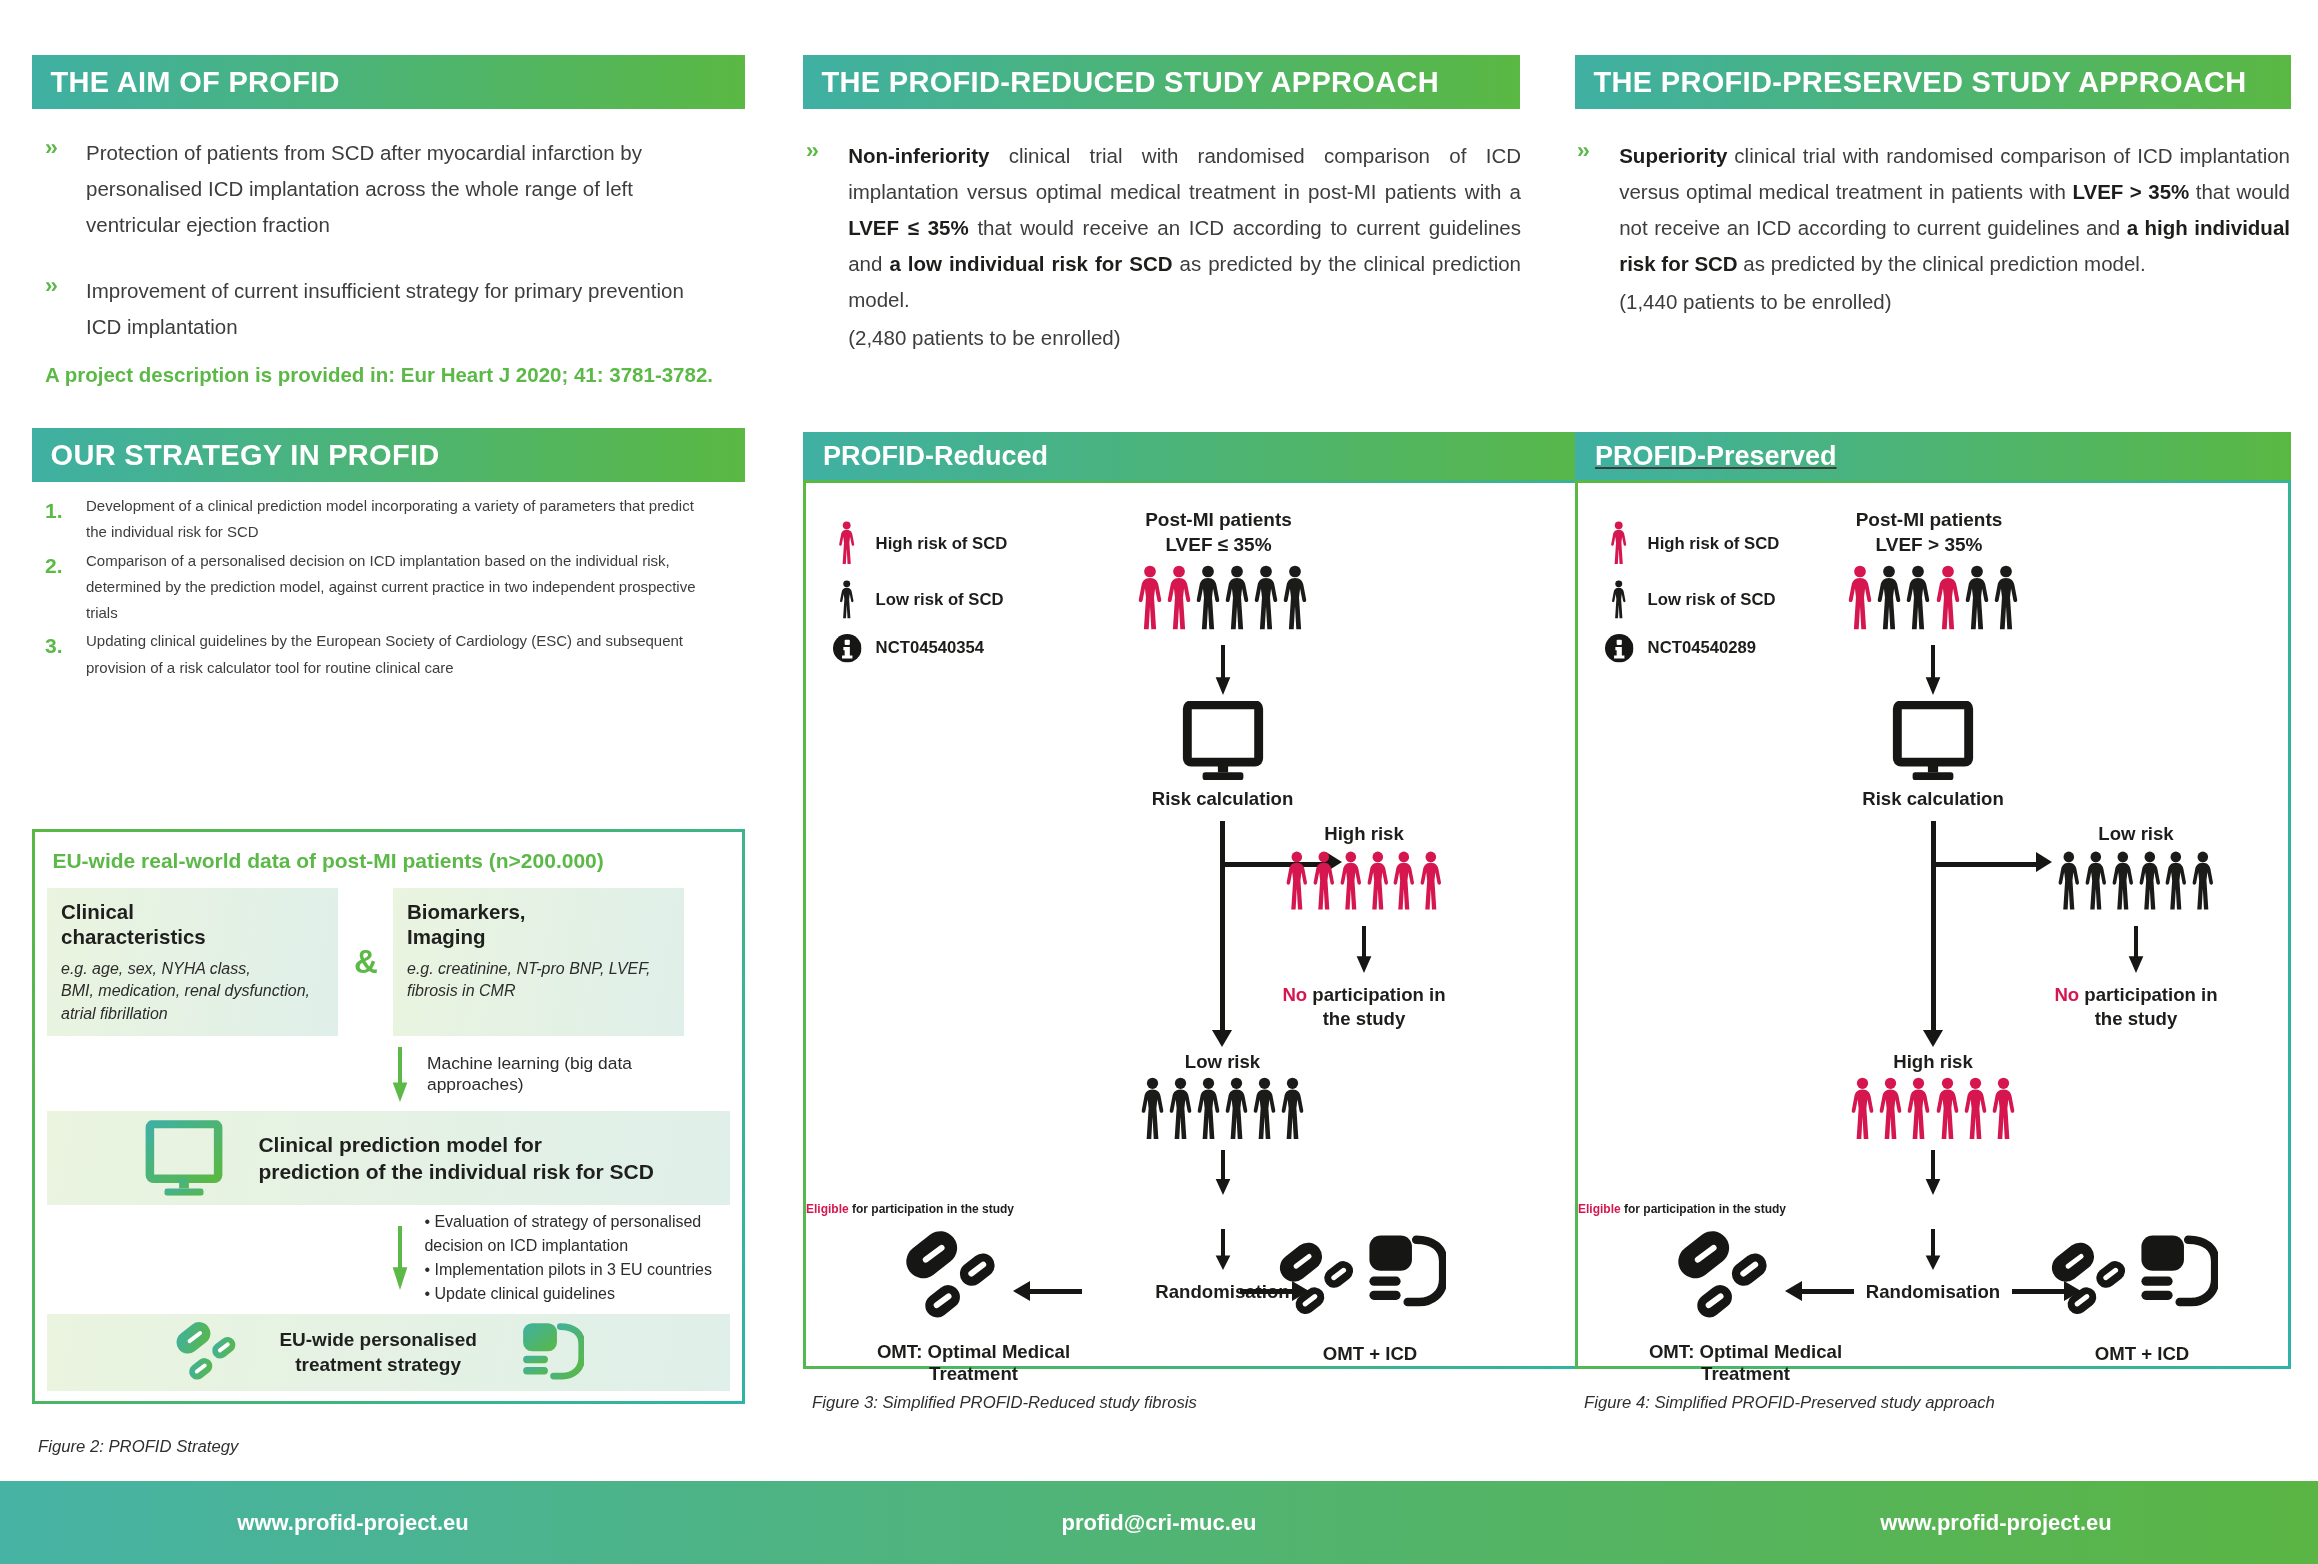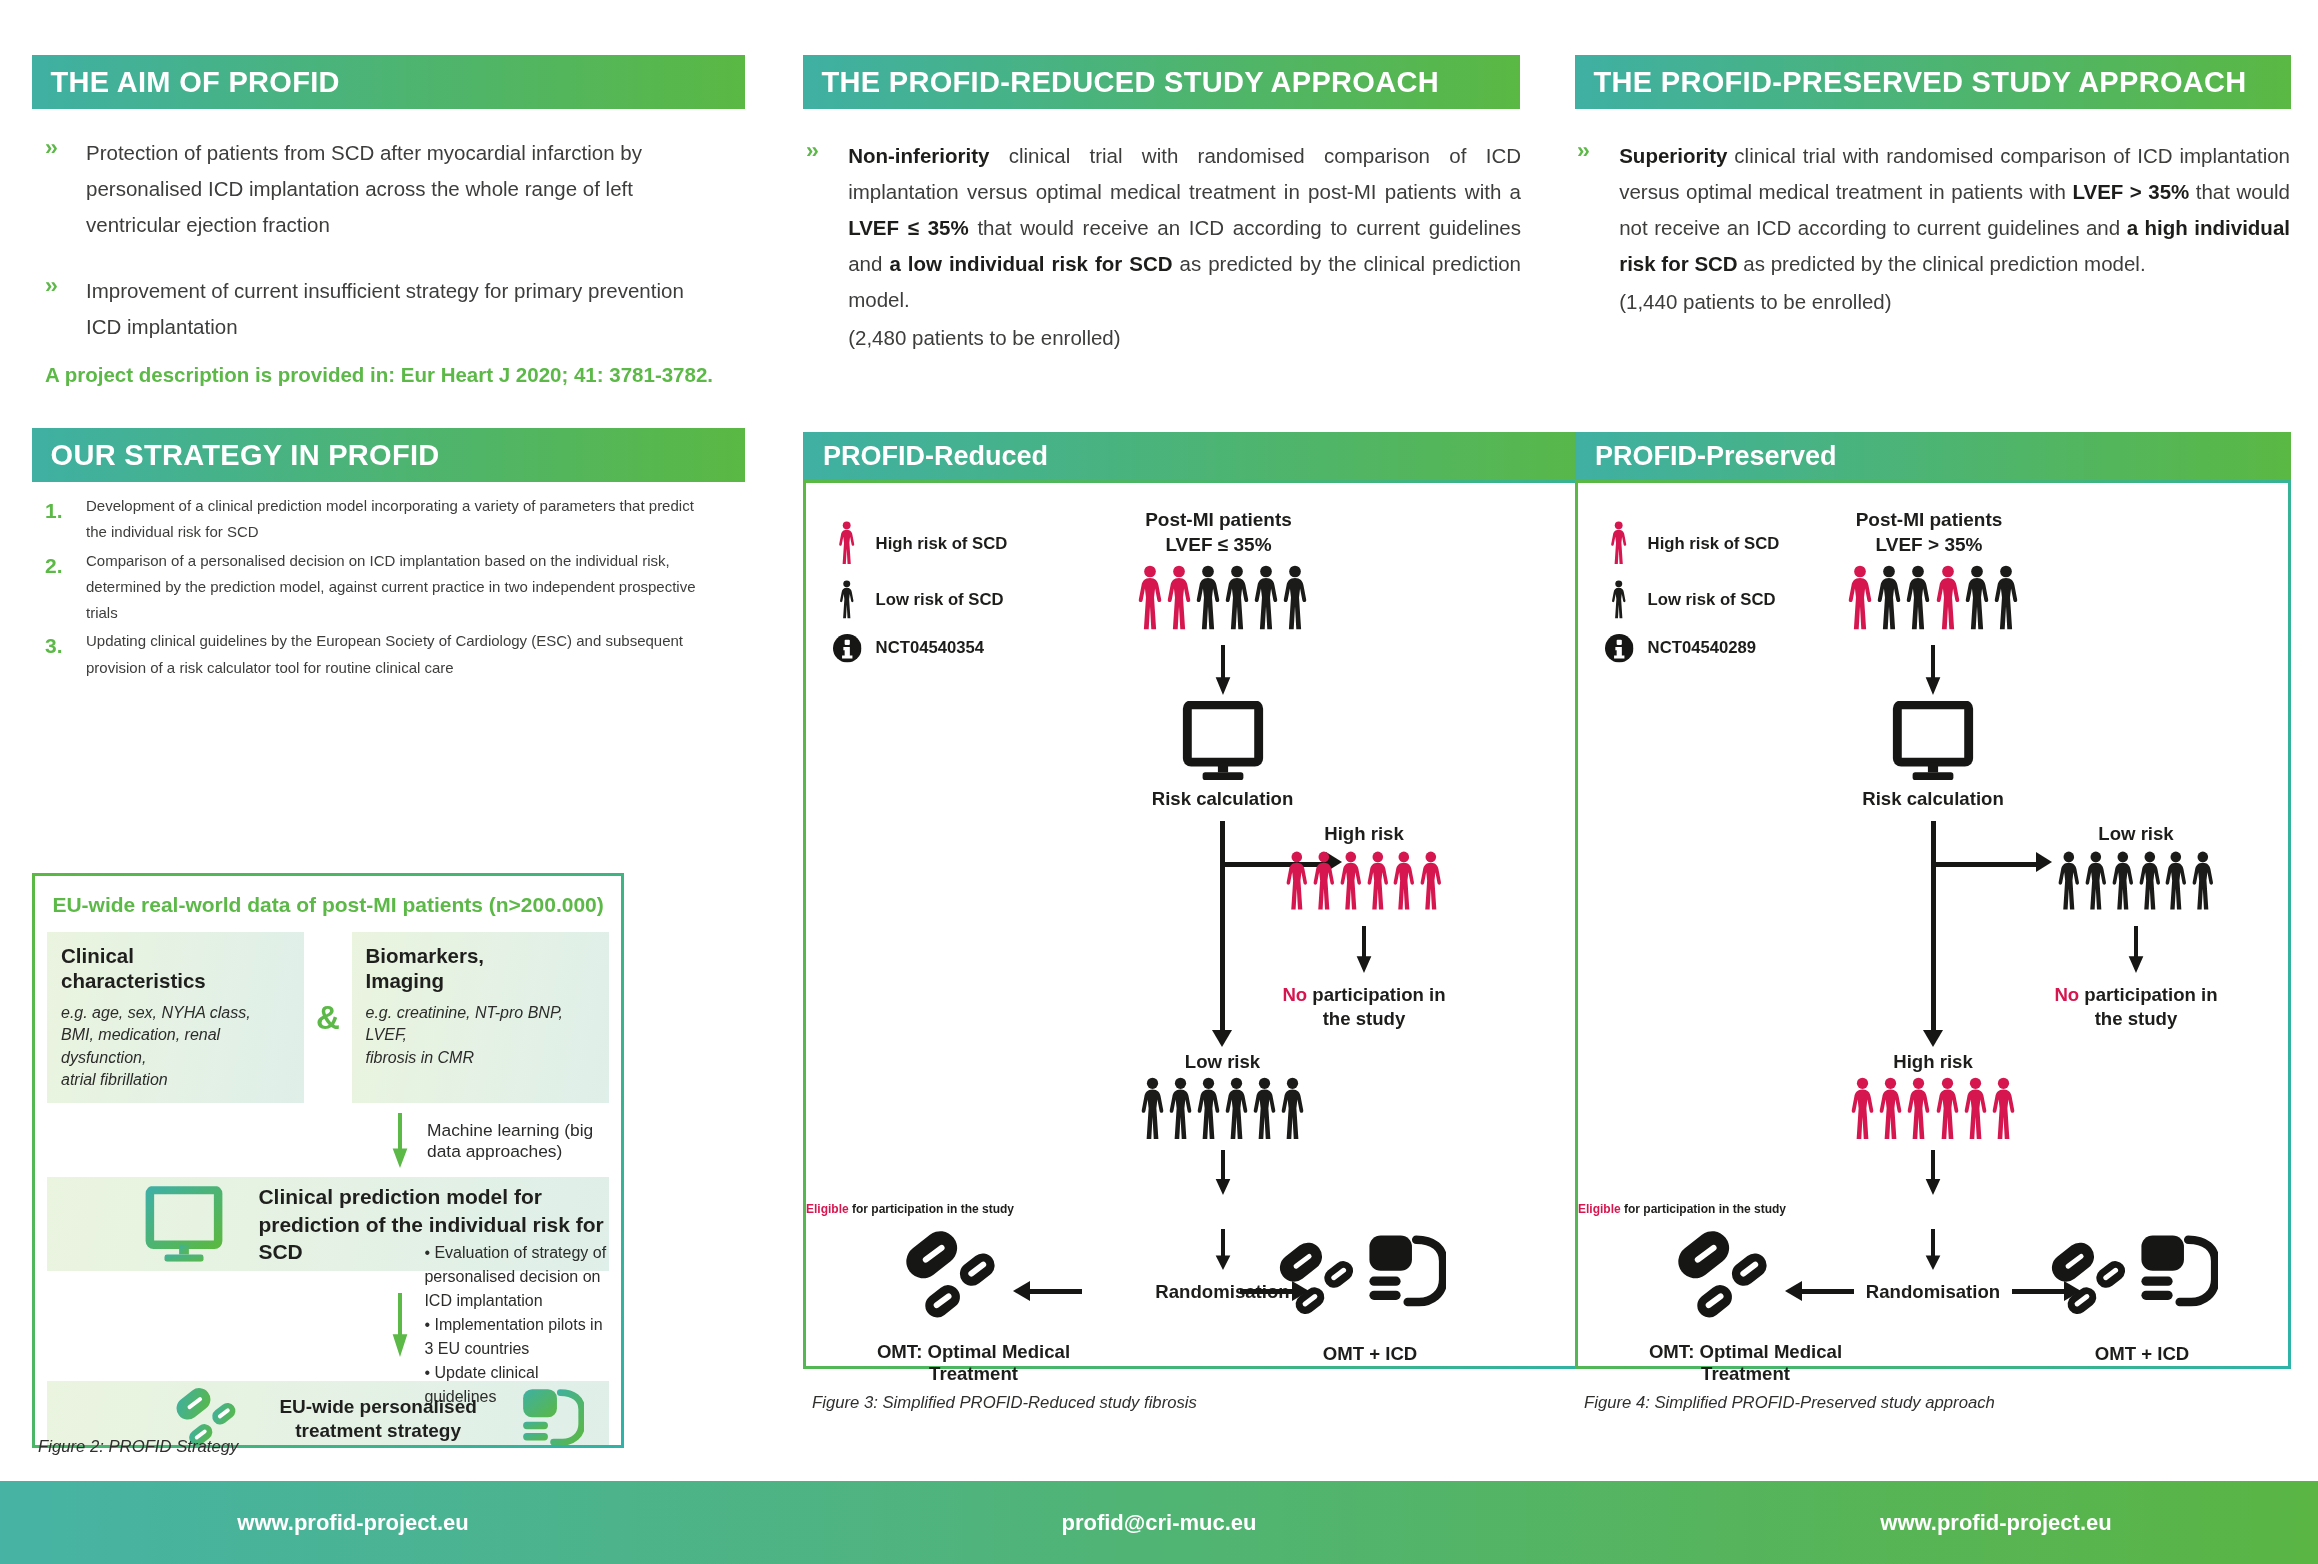--- a/index.html
+++ b/index.html
@@ -26,23 +26,23 @@
   .bullet{display:flex;margin-bottom:30px;}
   .btxt{font-size:20.5px;line-height:1.76;}
   #aim-note{position:absolute;left:45px;top:363px;width:676px;color:#5cb948;font-weight:700;font-size:20.5px;}
   
   #strategy-list{position:absolute;left:45px;top:493px;width:669px;}
   .sitem{display:flex;margin-bottom:2.5px;}
   .snum{color:#5cb948;font-weight:700;font-size:21px;flex:0 0 41px;line-height:1.72;}
   .stxt{font-size:15px;line-height:1.74;}
   
   #fig2{
-    position:absolute;left:32px;top:829px;width:592px;height:575px;box-sizing:border-box;
+    position:absolute;left:32px;top:829px;width:713px;height:575px;box-sizing:border-box;
     border:3.7px solid;border-image:linear-gradient(120deg,#5ab843,#2fb2a8) 1;
-    background:#fff;padding:12.4px 12.4px;overflow:hidden;margin-top:44px;
+    background:#fff;padding:12.4px 12.4px;overflow:hidden;
   }
   .f2-title{color:#5cb948;font-weight:700;font-size:21px;margin:5px 0 15px 5px;}
   .f2-row{display:flex;}
   .f2-box{width:291px;background:linear-gradient(100deg,#eaf4df,#dfefe9);padding:11px 13.6px;box-sizing:border-box;}
   .f2-box-title{font-weight:700;font-size:20.5px;line-height:1.22;margin-bottom:8.7px;color:#1f1f1e;}
   .f2-box-body{font-size:16px;line-height:1.4;color:#2c2c2b;font-style:italic;}
   .f2-amp{width:55px;display:flex;align-items:center;justify-content:center;color:#5cb948;font-weight:700;font-size:33px;}
   .f2-ml{display:flex;align-items:center;margin:7.4px 0 6.2px 0;height:61px;}
   .garr{width:16px;height:55px;margin-left:345px;flex:0 0 auto;}
   .f2-ml-lab{margin-left:18.6px;font-size:17.4px;color:#2c2c2b;}
@@ -63,21 +63,21 @@
   #study-reduced{left:806px;top:138px;width:715px;}
   #study-preserved{left:1577px;top:138px;width:713px;}
   .study-body{margin-left:1.2px;}
   .study-par{margin:0;text-align:justify;font-size:20.5px;line-height:1.76;}
   .study-par .b,.dg-note .b,.dg-elig .b{font-weight:700;color:#1d1d1b;}
   .study-par .rb,.dg-note .rb,.dg-elig .rb{font-weight:700;color:#d6164f;}
   .enrolled{font-size:20.5px;margin-top:7.4px;}
   
   .dgbox{position:absolute;top:432px;width:839px;}
   #dg0{left:803px;}
-  #dg1{left:1575px;width:716px;}
+  #dg1{left:1575px;width:716px;text-decoration:underline;}
   .dg-head{height:48px;background:linear-gradient(90deg,#3fb0a3,#5ab843);color:#fff;font-size:27px;font-weight:700;line-height:48px;padding-left:20px;}
   .dg-body{position:relative;height:889px;background:#fff;box-sizing:border-box;
     border:3.7px solid;border-image:linear-gradient(100deg,#5ab843,#2fb2a8) 1;}
   .dg-legend{position:absolute;left:23.6px;top:38px;}
   .lg-row{display:flex;align-items:center;margin-bottom:13.6px;}
   .lg-ico{display:flex;width:35px;justify-content:center;}
   .lg-lab{margin-left:11px;font-size:16.7px;font-weight:700;color:#1d1d1b;}
   .info-ico{width:28.5px;height:28.5px;flex:0 0 auto;}
   .dg-pop{position:absolute;left:0;right:8px;top:23.6px;text-align:center;font-weight:700;font-size:19px;line-height:1.35;color:#1d1d1b;}
   .prow{position:absolute;display:flex;gap:3.1px;justify-content:center;}

